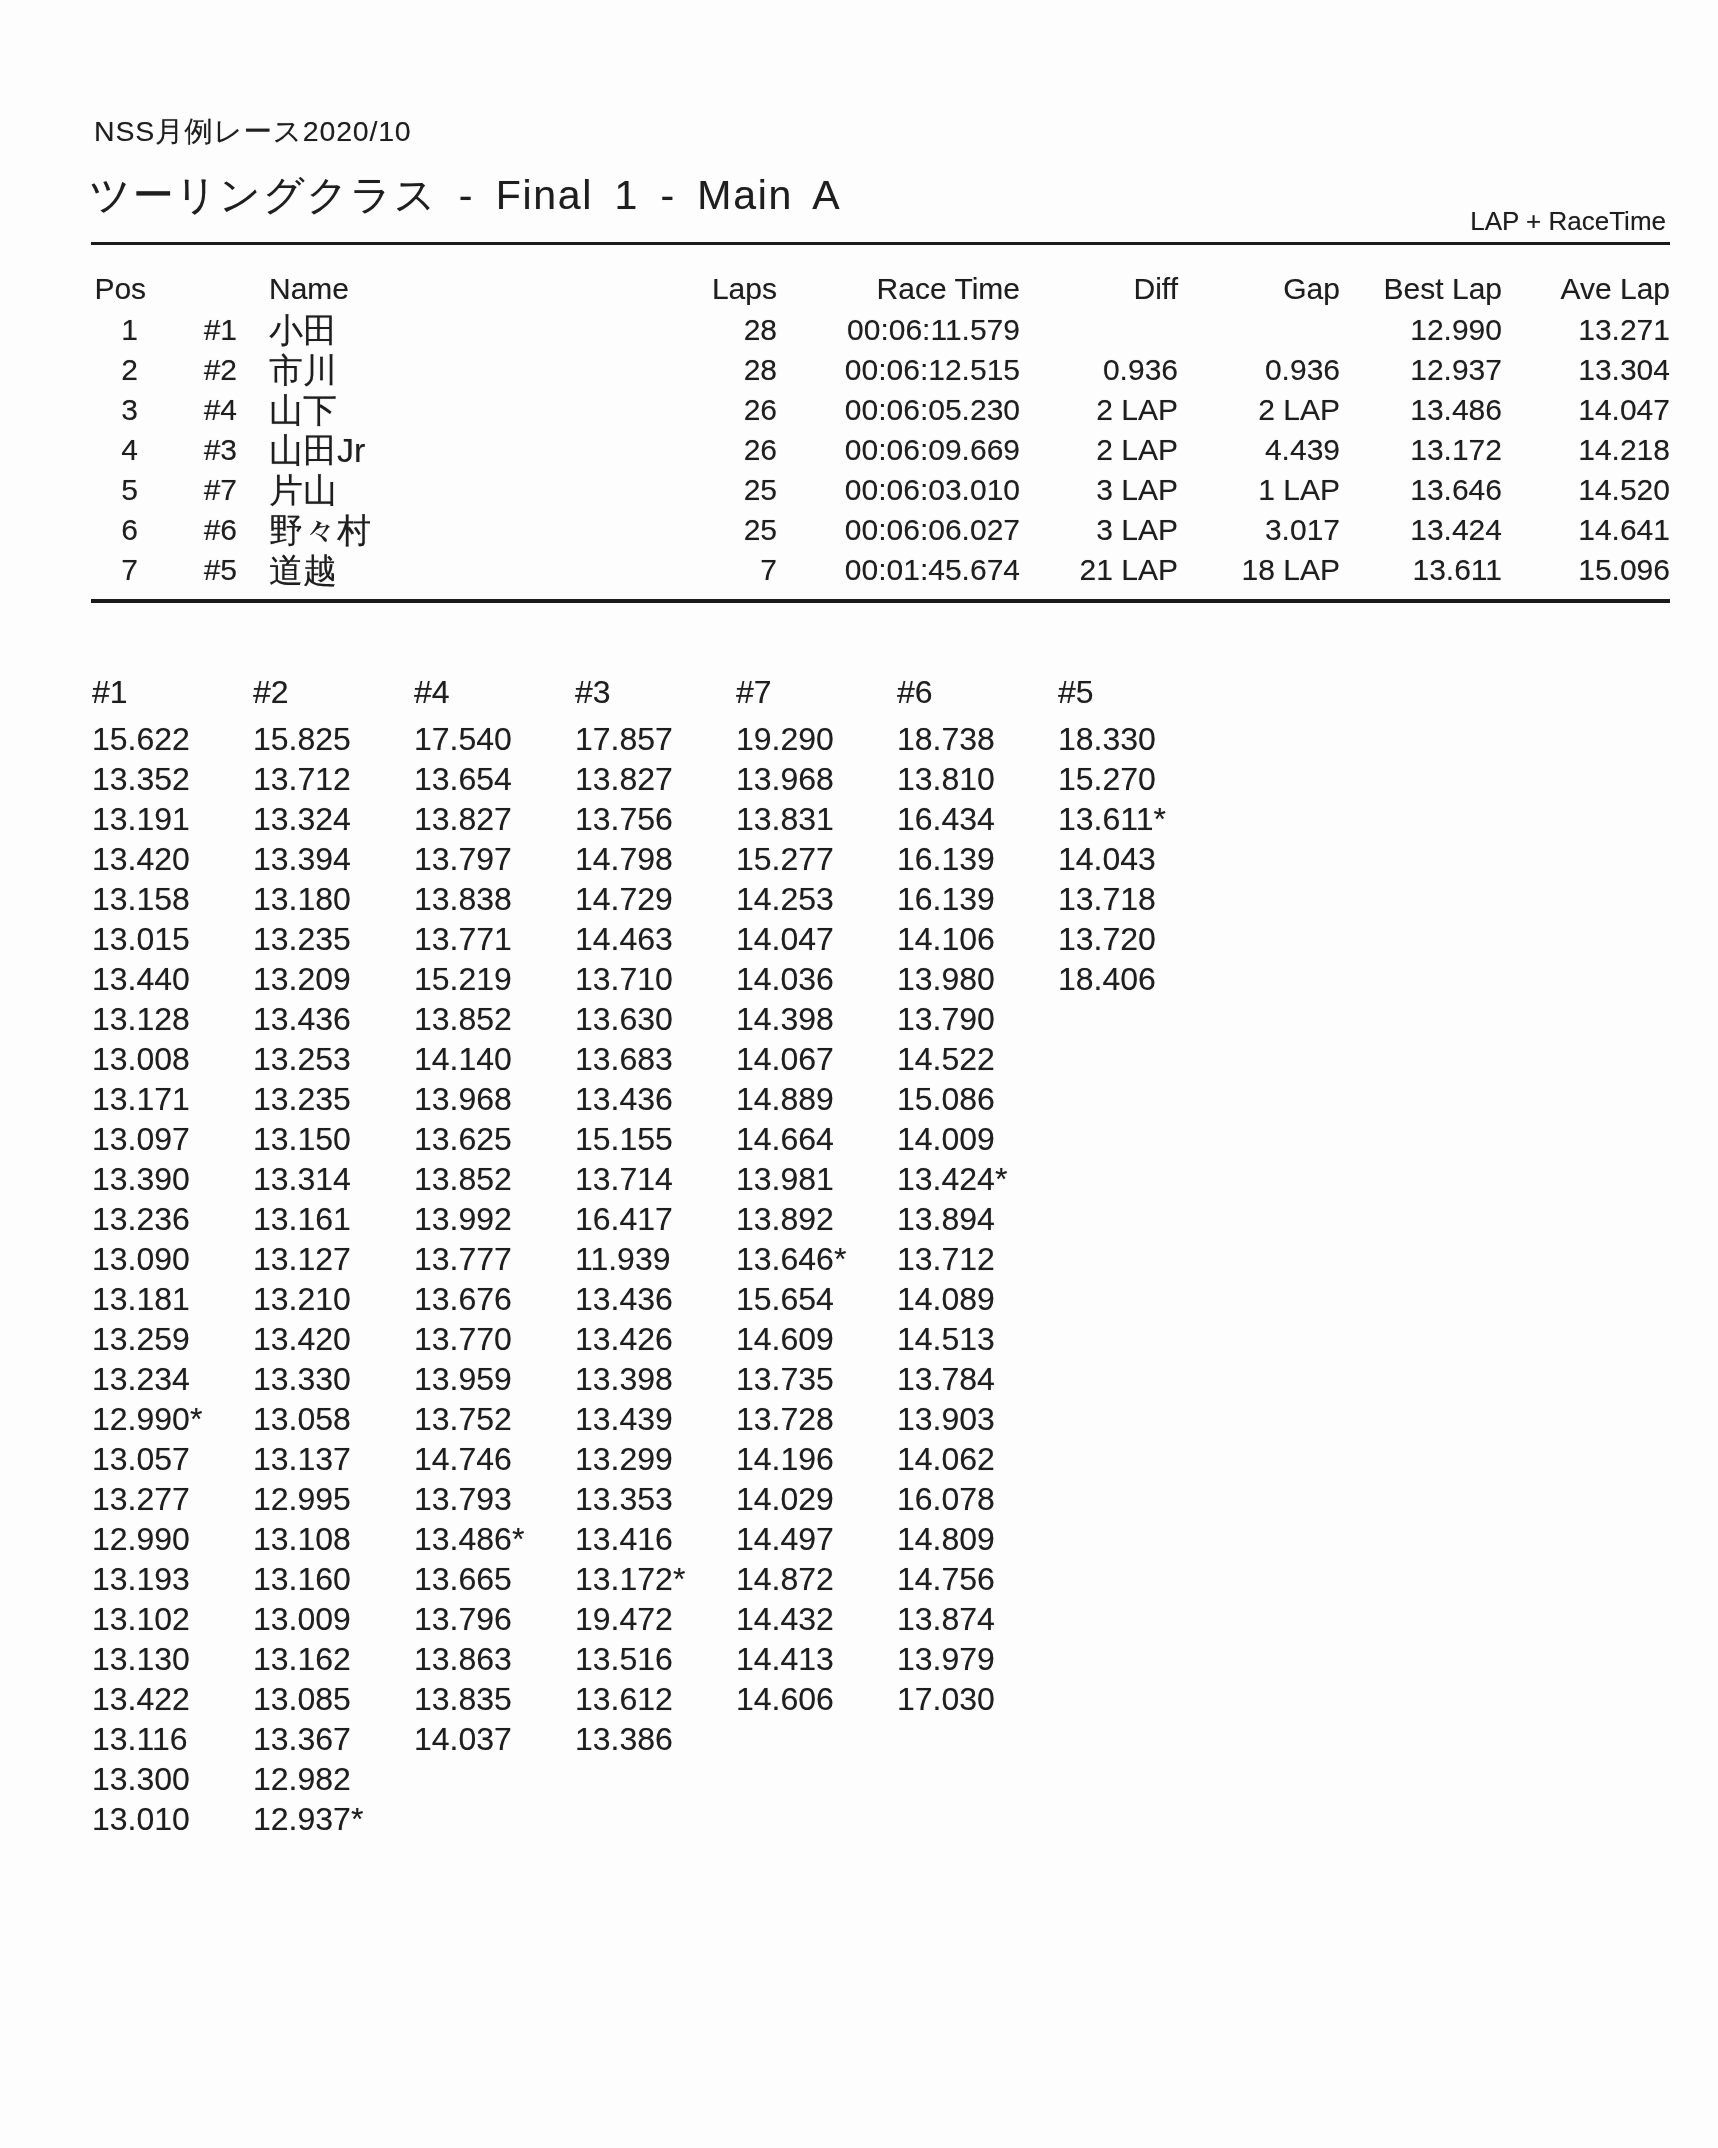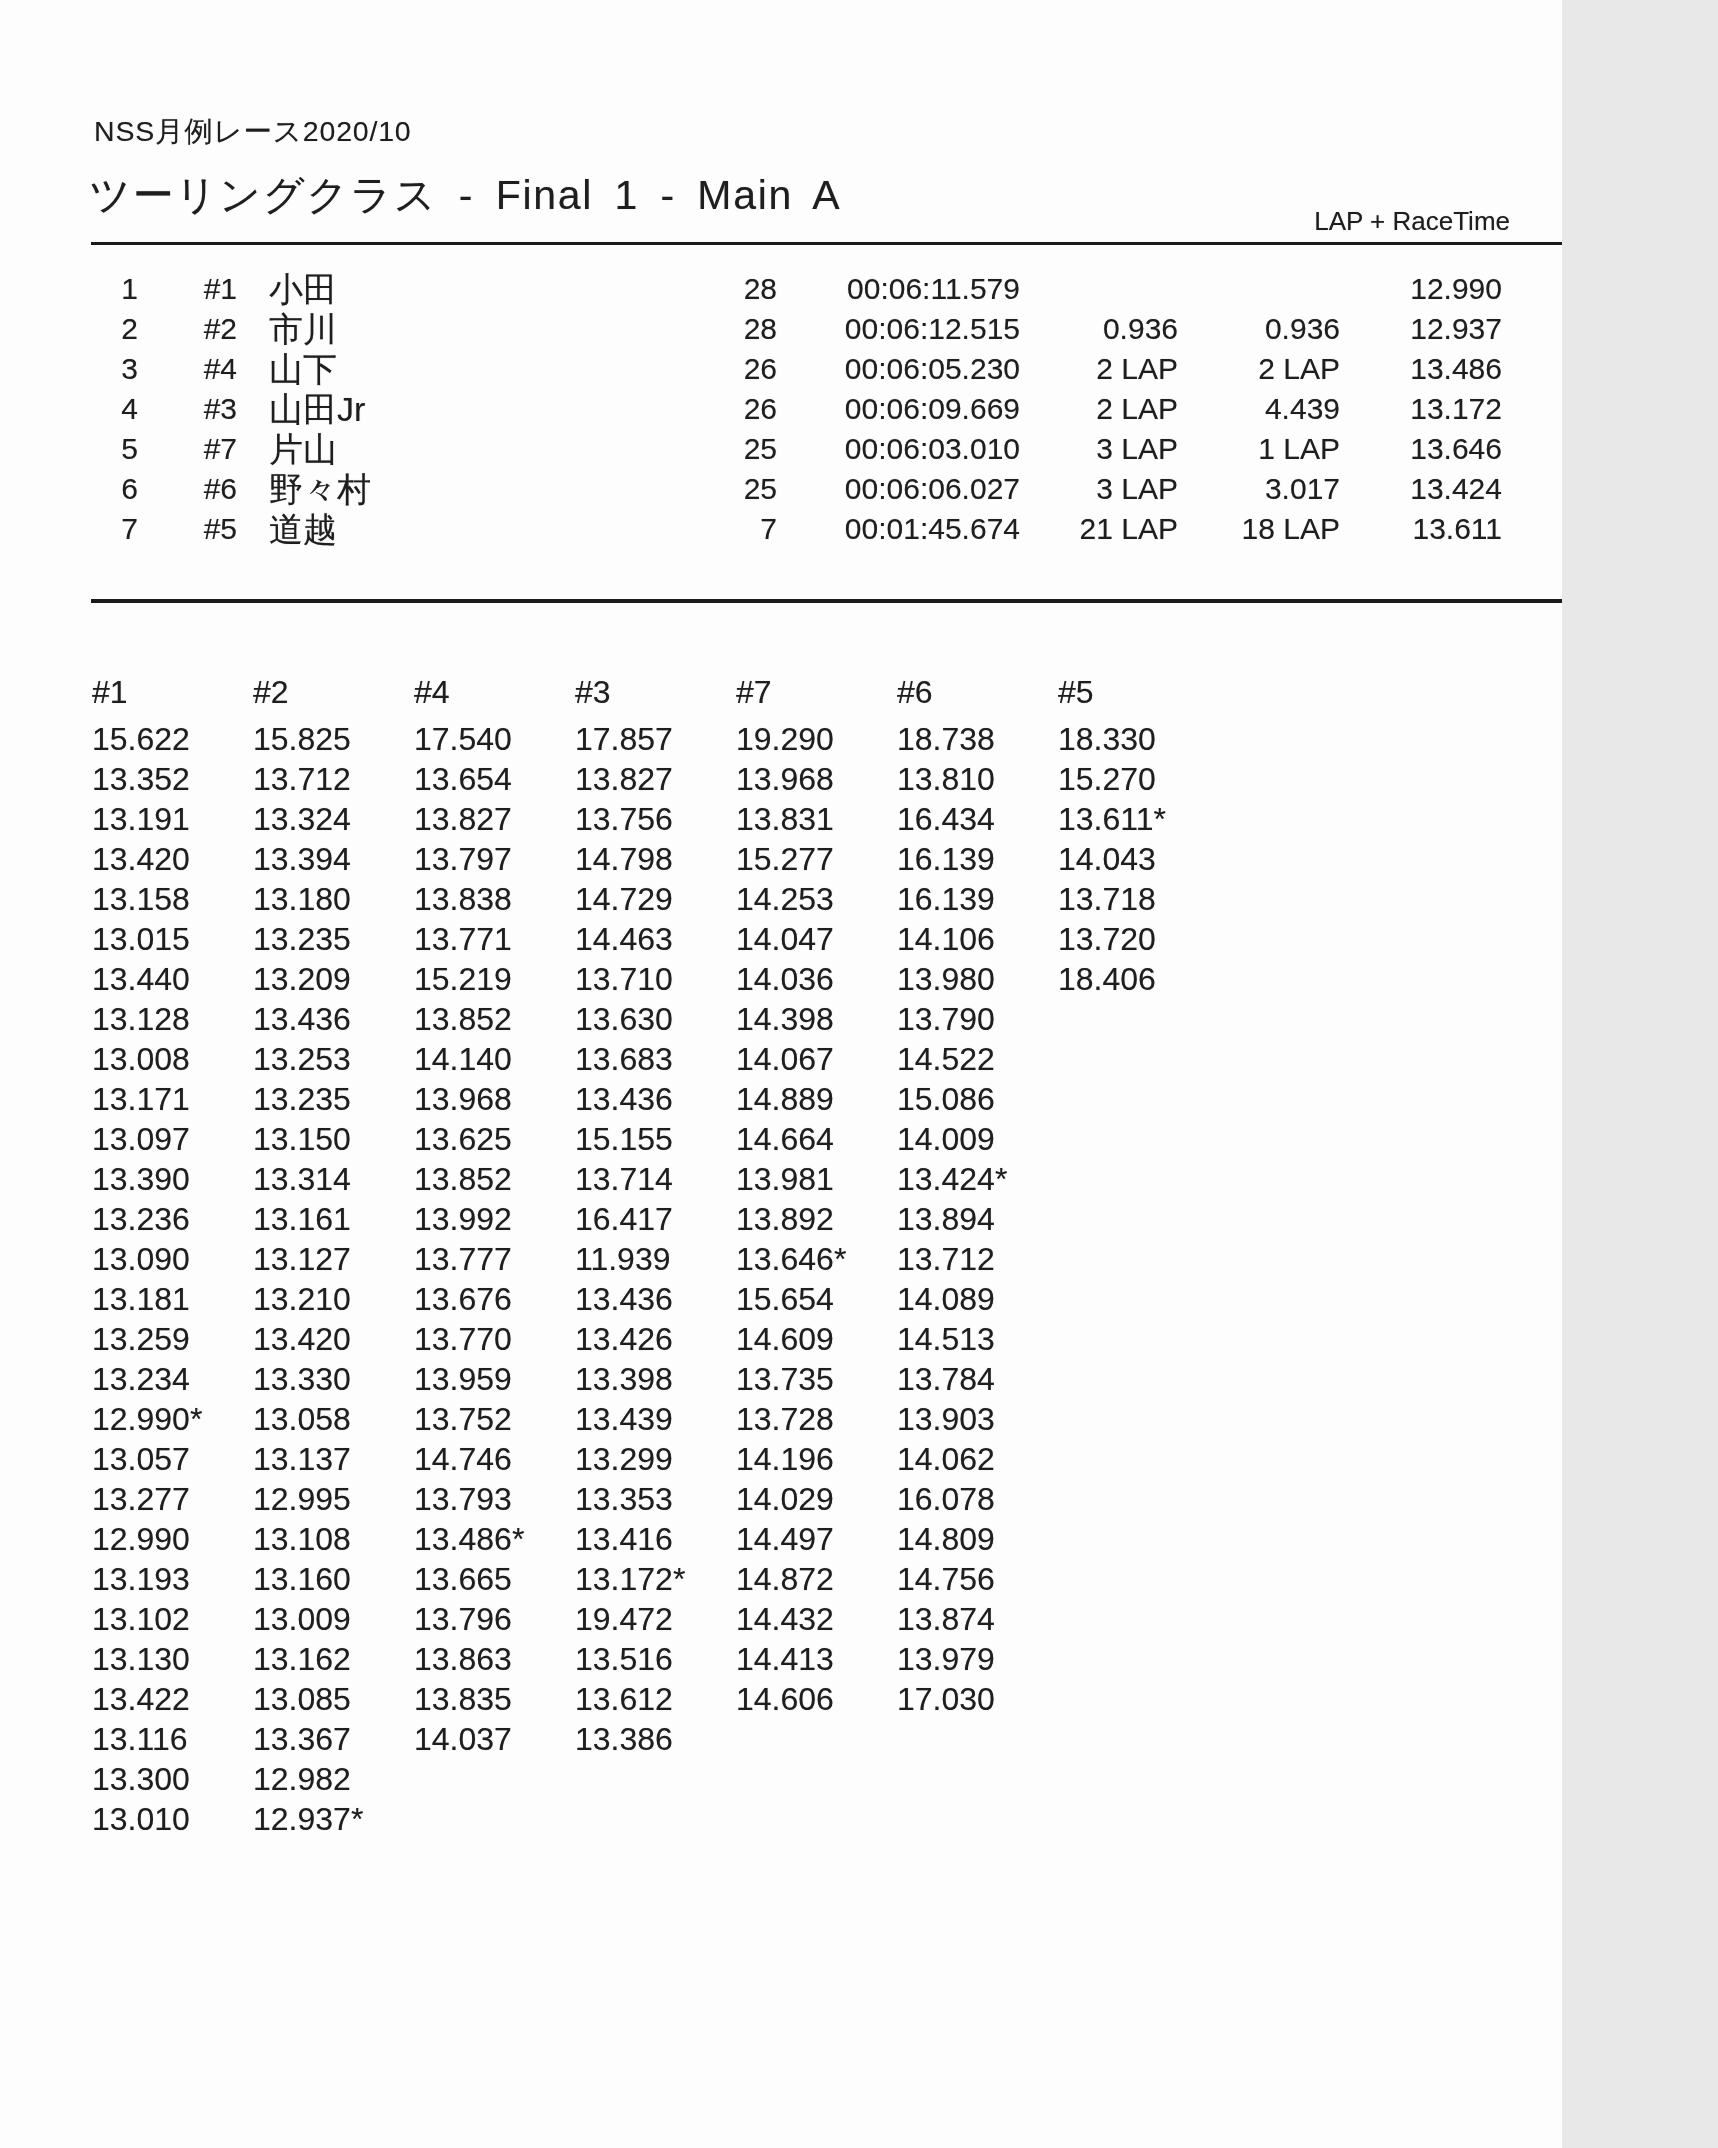--- a/index.html
+++ b/index.html
@@ -1,18 +1,18 @@
 <!DOCTYPE html>
 <html style="font-size:13.4px"><head>
 <meta charset="utf-8">
 <style>
   html,body{margin:0;padding:0;background:#e8e8e8;}
   .page{
     position:relative;
-    width:1562px;height:2148px;
+    width:1718px;height:2148px;
     background:#fdfdfd;
     font-family:"Liberation Sans","DejaVu Sans",sans-serif;
     color:#1e1e1e;
     overflow:hidden;
   }
   .scan-text{ text-shadow:0 0 0.8px rgba(30,30,30,0.45); }
 
   
   .event-line{
     position:absolute;left:94px;top:114px;
@@ -68,20 +68,31 @@
 
   <div class="event-line scan-text">NSS月例レース2020/10</div>
 
   <div class="doc-title scan-text">ツーリングクラス - Final 1 - Main A</div>
 
   <div class="timing-mode scan-text">LAP + RaceTime</div>
 
   <div class="rule rule-top"></div>
 
   <div class="results">
+    <div class="r-row r-head scan-text">
+      <div class="c c-pos">Pos</div>
+      <div class="c c-car"></div>
+      <div class="c c-name">Name</div>
+      <div class="c c-laps">Laps</div>
+      <div class="c c-race_time">Race Time</div>
+      <div class="c c-diff">Diff</div>
+      <div class="c c-gap">Gap</div>
+      <div class="c c-best_lap">Best Lap</div>
+      <div class="c c-ave_lap">Ave Lap</div>
+    </div>
     <div>
         <div class="r-row scan-text">
           <div class="c c-pos">1</div>
           <div class="c c-car">#1</div>
           <div class="c c-name">小田</div>
           <div class="c c-laps">28</div>
           <div class="c c-race_time">00:06:11.579</div>
           <div class="c c-diff"></div>
           <div class="c c-gap"></div>
           <div class="c c-best_lap">12.990</div>

